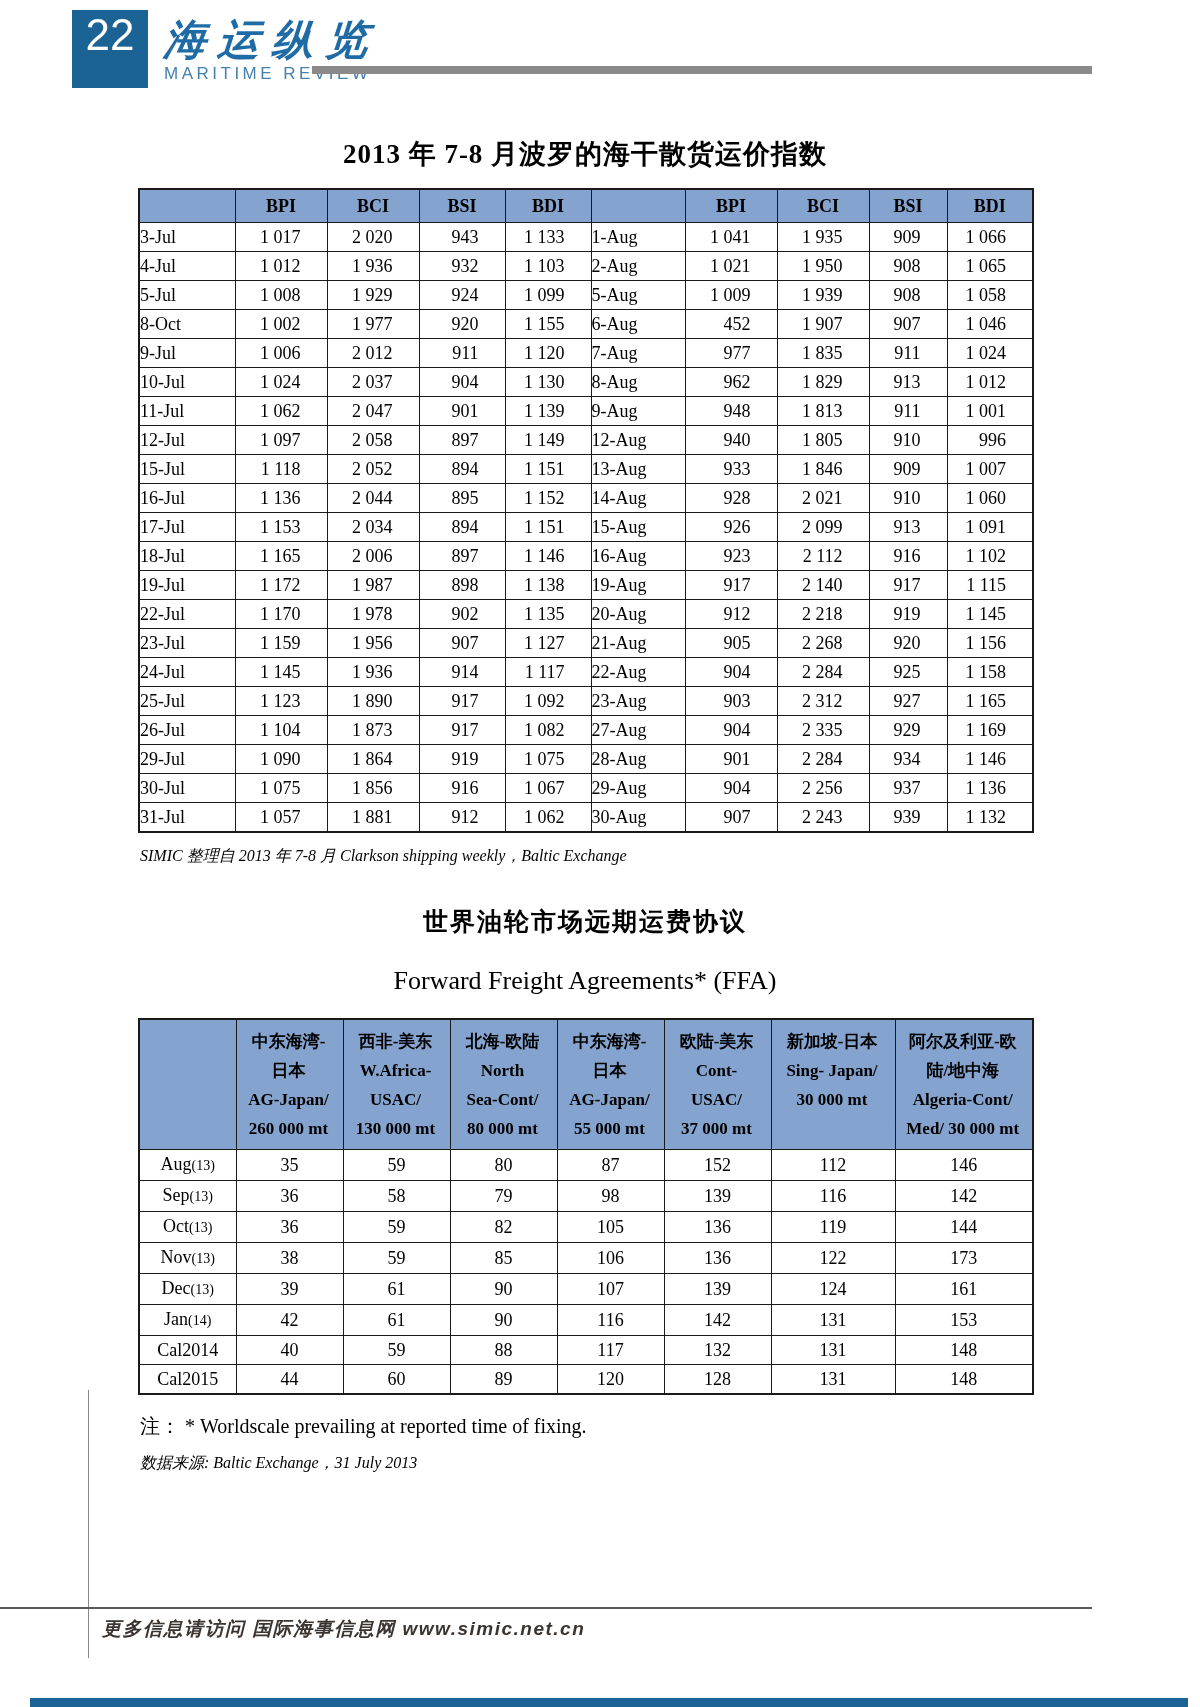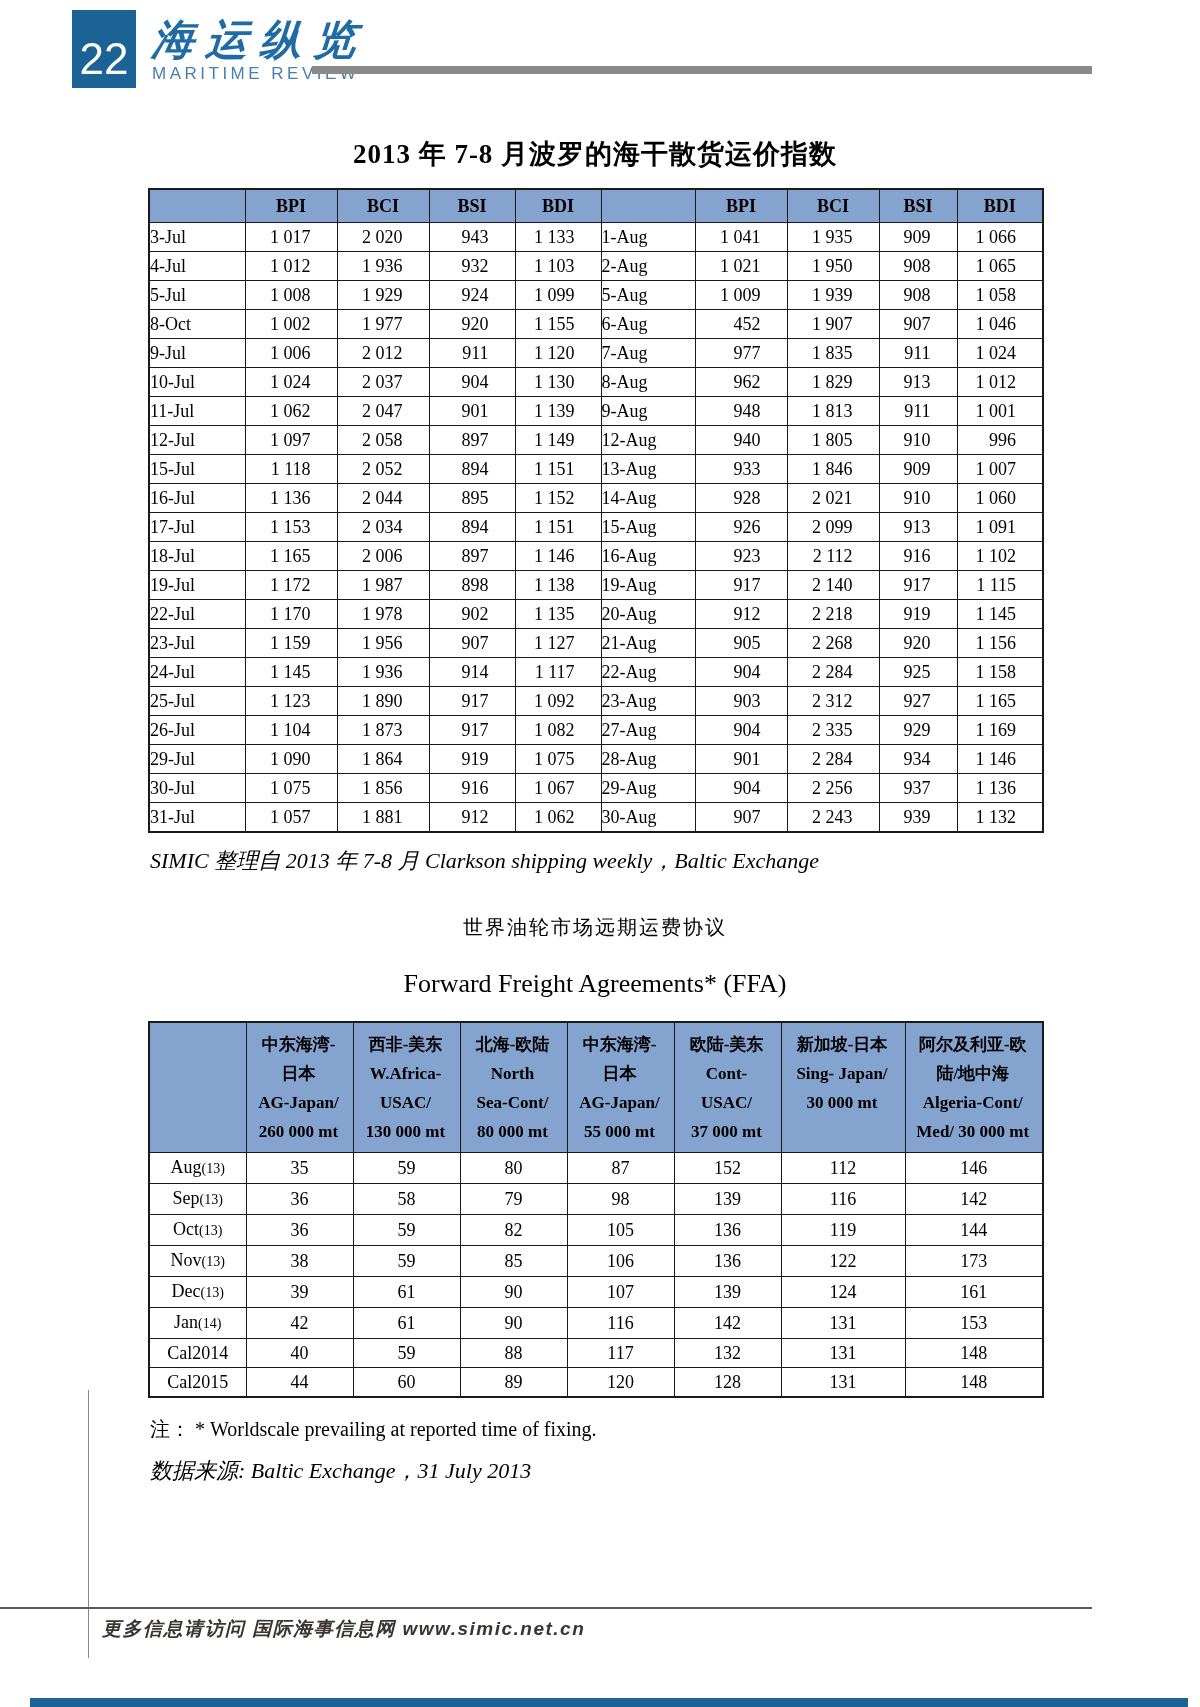--- a/index.html
+++ b/index.html
@@ -5,53 +5,53 @@
   html,body { margin:0; padding:0; background:#e8e8e8; }
   .page {
     position:relative; width:1200px; height:1707px; margin:0 auto;
     background:#ffffff; font-family:"Liberation Serif", serif; color:#000;
     overflow:hidden;
   }
 
   
   .masthead { position:absolute; left:72px; top:10px; display:flex; align-items:flex-start; }
   .pagenum-box {
-    width:64px; height:78px; background:#1B6295; color:#fff;
+    width:76px; height:78px; background:#1B6295; color:#fff;
     font-family:"Liberation Sans", sans-serif; font-size:44px; font-weight:400;
-    display:flex; align-items:flex-end; justify-content:center; padding-bottom:4px; box-sizing:border-box;
+    display:flex; align-items:flex-start; justify-content:center; padding-bottom:4px; box-sizing:border-box;
   }
   .brand { margin-left:16px; padding-top:8px; }
   .brand-cn {
     font-family:"Liberation Serif", serif; font-size:42px; font-weight:bold; font-style:italic;
     color:#1F6BA6; letter-spacing:12px; line-height:44px; transform:skewX(-4deg);
   }
   .brand-en {
     font-family:"Liberation Sans", sans-serif; font-size:17px; color:#4680AE;
     letter-spacing:3.5px; line-height:20px; margin-top:2px;
   }
   .gray-bar { position:absolute; left:312px; top:66px; width:780px; height:8px; background:#8A8A8A; }
 
   
-  .main { position:absolute; left:148px; top:136px; width:894px; }
+  .main { position:absolute; left:138px; top:136px; width:894px; }
   .table-title { font-size:27px; font-weight:bold; text-align:center; margin:0 0 16px 0; letter-spacing:1px; }
 
   table { border-collapse:collapse; width:100%; table-layout:fixed; }
   table, th, td { border:1px solid #1a1a1a; }
   table { border-width:2px; }
   th { background:#84A3CE; font-weight:bold; }
 
   #bdi-table th { height:30px; font-size:18px; }
   #bdi-table td { height:28px; font-size:18px; line-height:28px; padding:0; }
   #bdi-table td.date { }
   #bdi-table td.num  { text-align:right; padding-right:26px; }
 
-  .source-note { font-size:22px; margin:13px 0 0 2px; }
+  .source-note { font-size:16px; margin:13px 0 0 2px; }
   .italic { font-style:italic; }
 
-  .section-title-cn { font-size:20px; font-weight:normal; text-align:center; margin:38px 0 0 0; letter-spacing:2px; }
+  .section-title-cn { font-size:25px; font-weight:bold; text-align:center; margin:38px 0 0 0; letter-spacing:2px; }
   .section-title-en { font-size:26px; font-weight:normal; text-align:center; margin:28px 0 22px 0; }
 
   #ffa-table th { font-size:17px; vertical-align:top; padding:7px 2px 6px 0; }
   #ffa-table th .hl { line-height:29px; font-weight:bold; }
   #ffa-table td { height:28px; font-size:18px; line-height:28px; text-align:center; padding:0; }
   .lbl-sub { font-size:14px; }
 
   .ffa-note { font-size:20px; margin:18px 0 0 2px; font-family:Liberation Serif, serif; }
 
   

